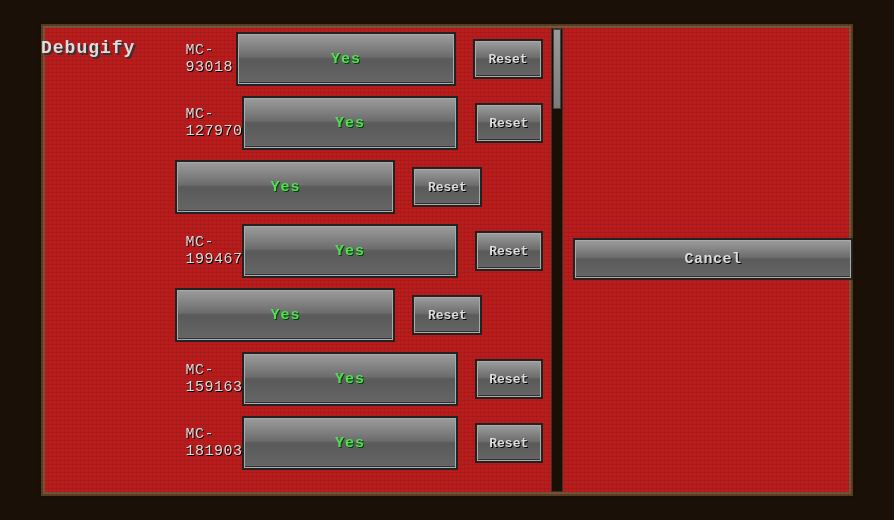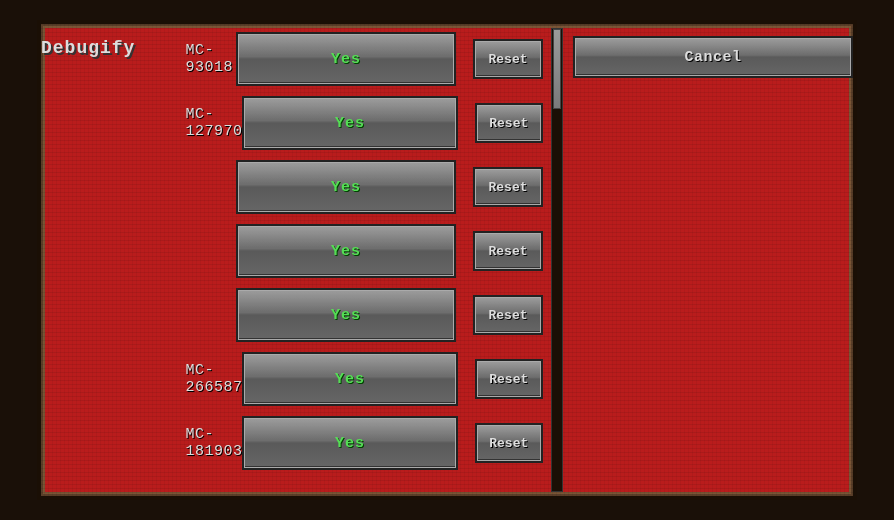--- a/index.html
+++ b/index.html
@@ -87,21 +87,20 @@
       flex-direction: column;
       gap: 2px;
       padding-right: 30px;
     }
 
     .setting-row {
       display: flex;
       align-items: center;
       padding: 4px 0;
       min-height: 46px;
-      justify-content: flex-end;
     }
 
     .setting-label {
       flex: 1;
       color: #dddddd;
       font-size: 15px;
       text-shadow: 1px 1px #000;
       letter-spacing: 0.5px;
       padding-left: 10px;
     }
@@ -187,20 +186,21 @@
       border: 1px solid #444;
     }
 
     .bottom-buttons {
       display: flex;
       justify-content: center;
       gap: 16px;
       padding: 12px 0 14px;
       position: relative;
       z-index: 1;
+      align-items: center;
     }
 
     .btn-bottom {
       width: 280px;
       height: 42px;
       background: linear-gradient(to bottom, #8a8a8a 0%, #6e6e6e 45%, #5a5a5a 50%, #666 100%);
       border: 2px solid #222;
       box-shadow: inset 0 0 0 1px #aaa, inset 0 -2px 0 #333;
       cursor: pointer;
       color: #dddddd;
@@ -252,29 +252,30 @@
             <div class="setting-row">
               <span class="setting-label">MC-127970</span>
               <button class="btn-toggle">Yes</button>
               <button class="btn-reset">Reset</button>
             </div>
             <div class="setting-row">
               <button class="btn-toggle">Yes</button>
               <button class="btn-reset">Reset</button>
             </div>
             <div class="setting-row">
-              <button class="btn-toggle">Yes</button>
-              <button class="btn-reset">Reset</button>
-            </div>
-            <div class="setting-row">
-              <button class="btn-toggle">Yes</button>
-              <button class="btn-reset">Reset</button>
-            </div>
-            <div class="setting-row">
-              <span class="setting-label">MC-266587</span>
+              <span class="setting-label">MC-199467</span>
+              <button class="btn-toggle">Yes</button>
+              <button class="btn-reset">Reset</button>
+            </div>
+            <div class="setting-row">
+              <button class="btn-toggle">Yes</button>
+              <button class="btn-reset">Reset</button>
+            </div>
+            <div class="setting-row">
+              <span class="setting-label">MC-159163</span>
               <button class="btn-toggle">Yes</button>
               <button class="btn-reset">Reset</button>
             </div>
             <div class="setting-row">
               <span class="setting-label">MC-181903</span>
               <button class="btn-toggle">Yes</button>
               <button class="btn-reset">Reset</button>
             </div>
           </div>
       </div>

